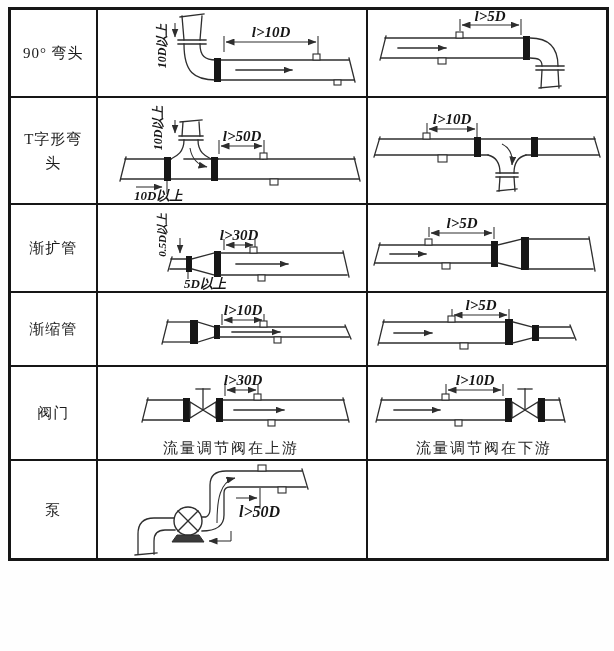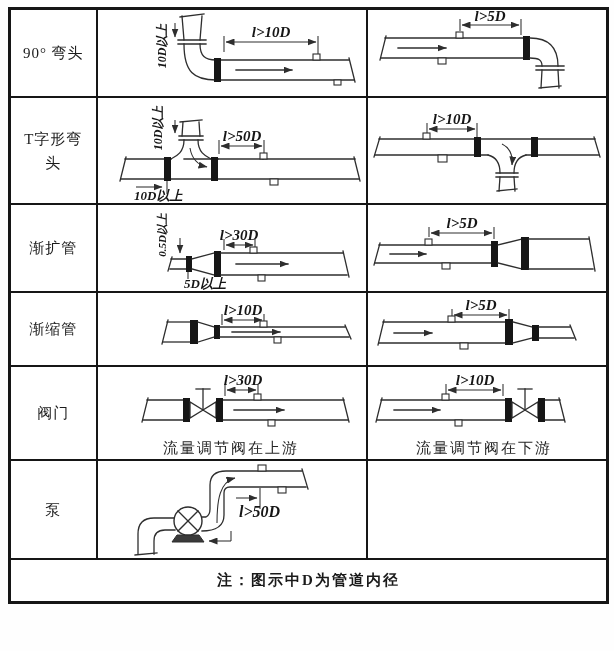--- a/index.html
+++ b/index.html
@@ -400,18 +400,15 @@
           <line class="thin" x1="162" y1="27" x2="162" y2="48"></line>
           <line class="thin" x1="133" y1="70" x2="133" y2="80"></line>
           <line class="thin" x1="133" y1="80" x2="111" y2="80" marker-end="url(#arr)"></line>
           <text class="dimtxt" x="141" y="56" style="font-size:16px">l&gt;50D</text>
         </g>
       </svg>
     </td>
     <td class="diag"></td>
   </tr>
 
-  <tr class="noterow">
-    <td colspan="3">注：图示中D为管道内径</td>
-  </tr>
 </tbody>
     </table>
 </div>
 
 </body></html>

